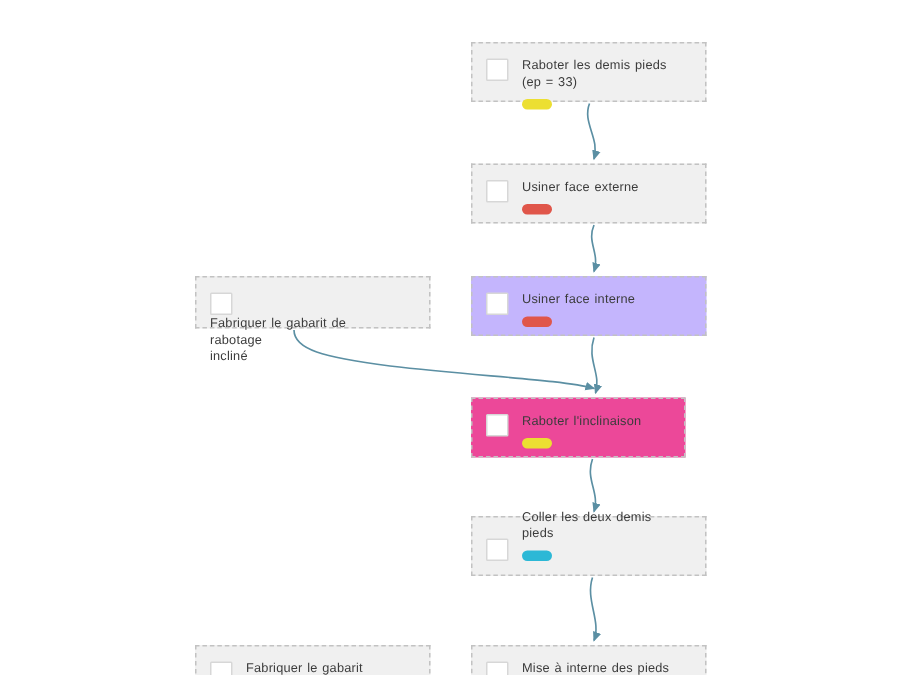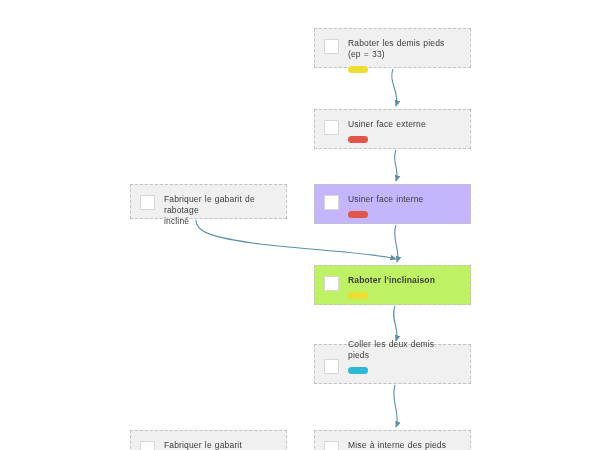--- a/index.html
+++ b/index.html
@@ -111,35 +111,35 @@
           <span class="node-tag" style="background: rgb(236, 223, 50);"></span>
         </div>
       </div>
       <div class="node" style="left: 314px; top: 109px; width: 157px; height: 40px; background: rgb(240, 240, 240); border-color: rgb(194, 194, 194); justify-content: space-between;">
         <div class="node-checkbox"></div>
         <div class="node-body">
           <div class="node-title" style="color: rgb(59, 59, 59);">Usiner face externe</div>
           <span class="node-tag" style="background: rgb(224, 86, 74);"></span>
         </div>
       </div>
-      <div class="node" style="left: 130px; top: 184px; width: 157px; height: 35px; background: rgb(240, 240, 240); border-color: rgb(194, 194, 194);">
+      <div class="node" style="left: 130px; top: 184px; width: 157px; height: 35px; background: rgb(240, 240, 240); border-color: rgb(194, 194, 194); flex-direction: column;">
         <div class="node-checkbox"></div>
         <div class="node-body">
           <div class="node-title" style="color: rgb(59, 59, 59);">Fabriquer le gabarit de rabotage
 incliné</div>
         </div>
       </div>
       <div class="node" style="left: 314px; top: 184px; width: 157px; height: 40px; background: #c4b5fd; border-color: rgb(194, 194, 194);">
         <div class="node-checkbox"></div>
         <div class="node-body">
           <div class="node-title" style="color: rgb(59, 59, 59);">Usiner face interne</div>
           <span class="node-tag" style="background: rgb(224, 86, 74);"></span>
         </div>
       </div>
-      <div class="node" style="left: 314px; top: 265px; width: 157px; height: 40px; background: #bef264; border-color: rgb(194, 194, 194); font-weight: bold;">
+      <div class="node" style="left: 314px; top: 265px; width: 143px; height: 40px; background: #ec4899; border-color: rgb(194, 194, 194);">
         <div class="node-checkbox"></div>
         <div class="node-body">
           <div class="node-title" style="color: rgb(59, 59, 59);">Raboter l'inclinaison</div>
           <span class="node-tag" style="background: rgb(236, 223, 50);"></span>
         </div>
       </div>
       <div class="node" style="left: 314px; top: 344px; width: 157px; height: 40px; background: rgb(240, 240, 240); border-color: rgb(194, 194, 194); align-items: flex-end;">
         <div class="node-checkbox"></div>
         <div class="node-body">
           <div class="node-title" style="color: rgb(59, 59, 59);">Coller les deux demis pieds</div>

